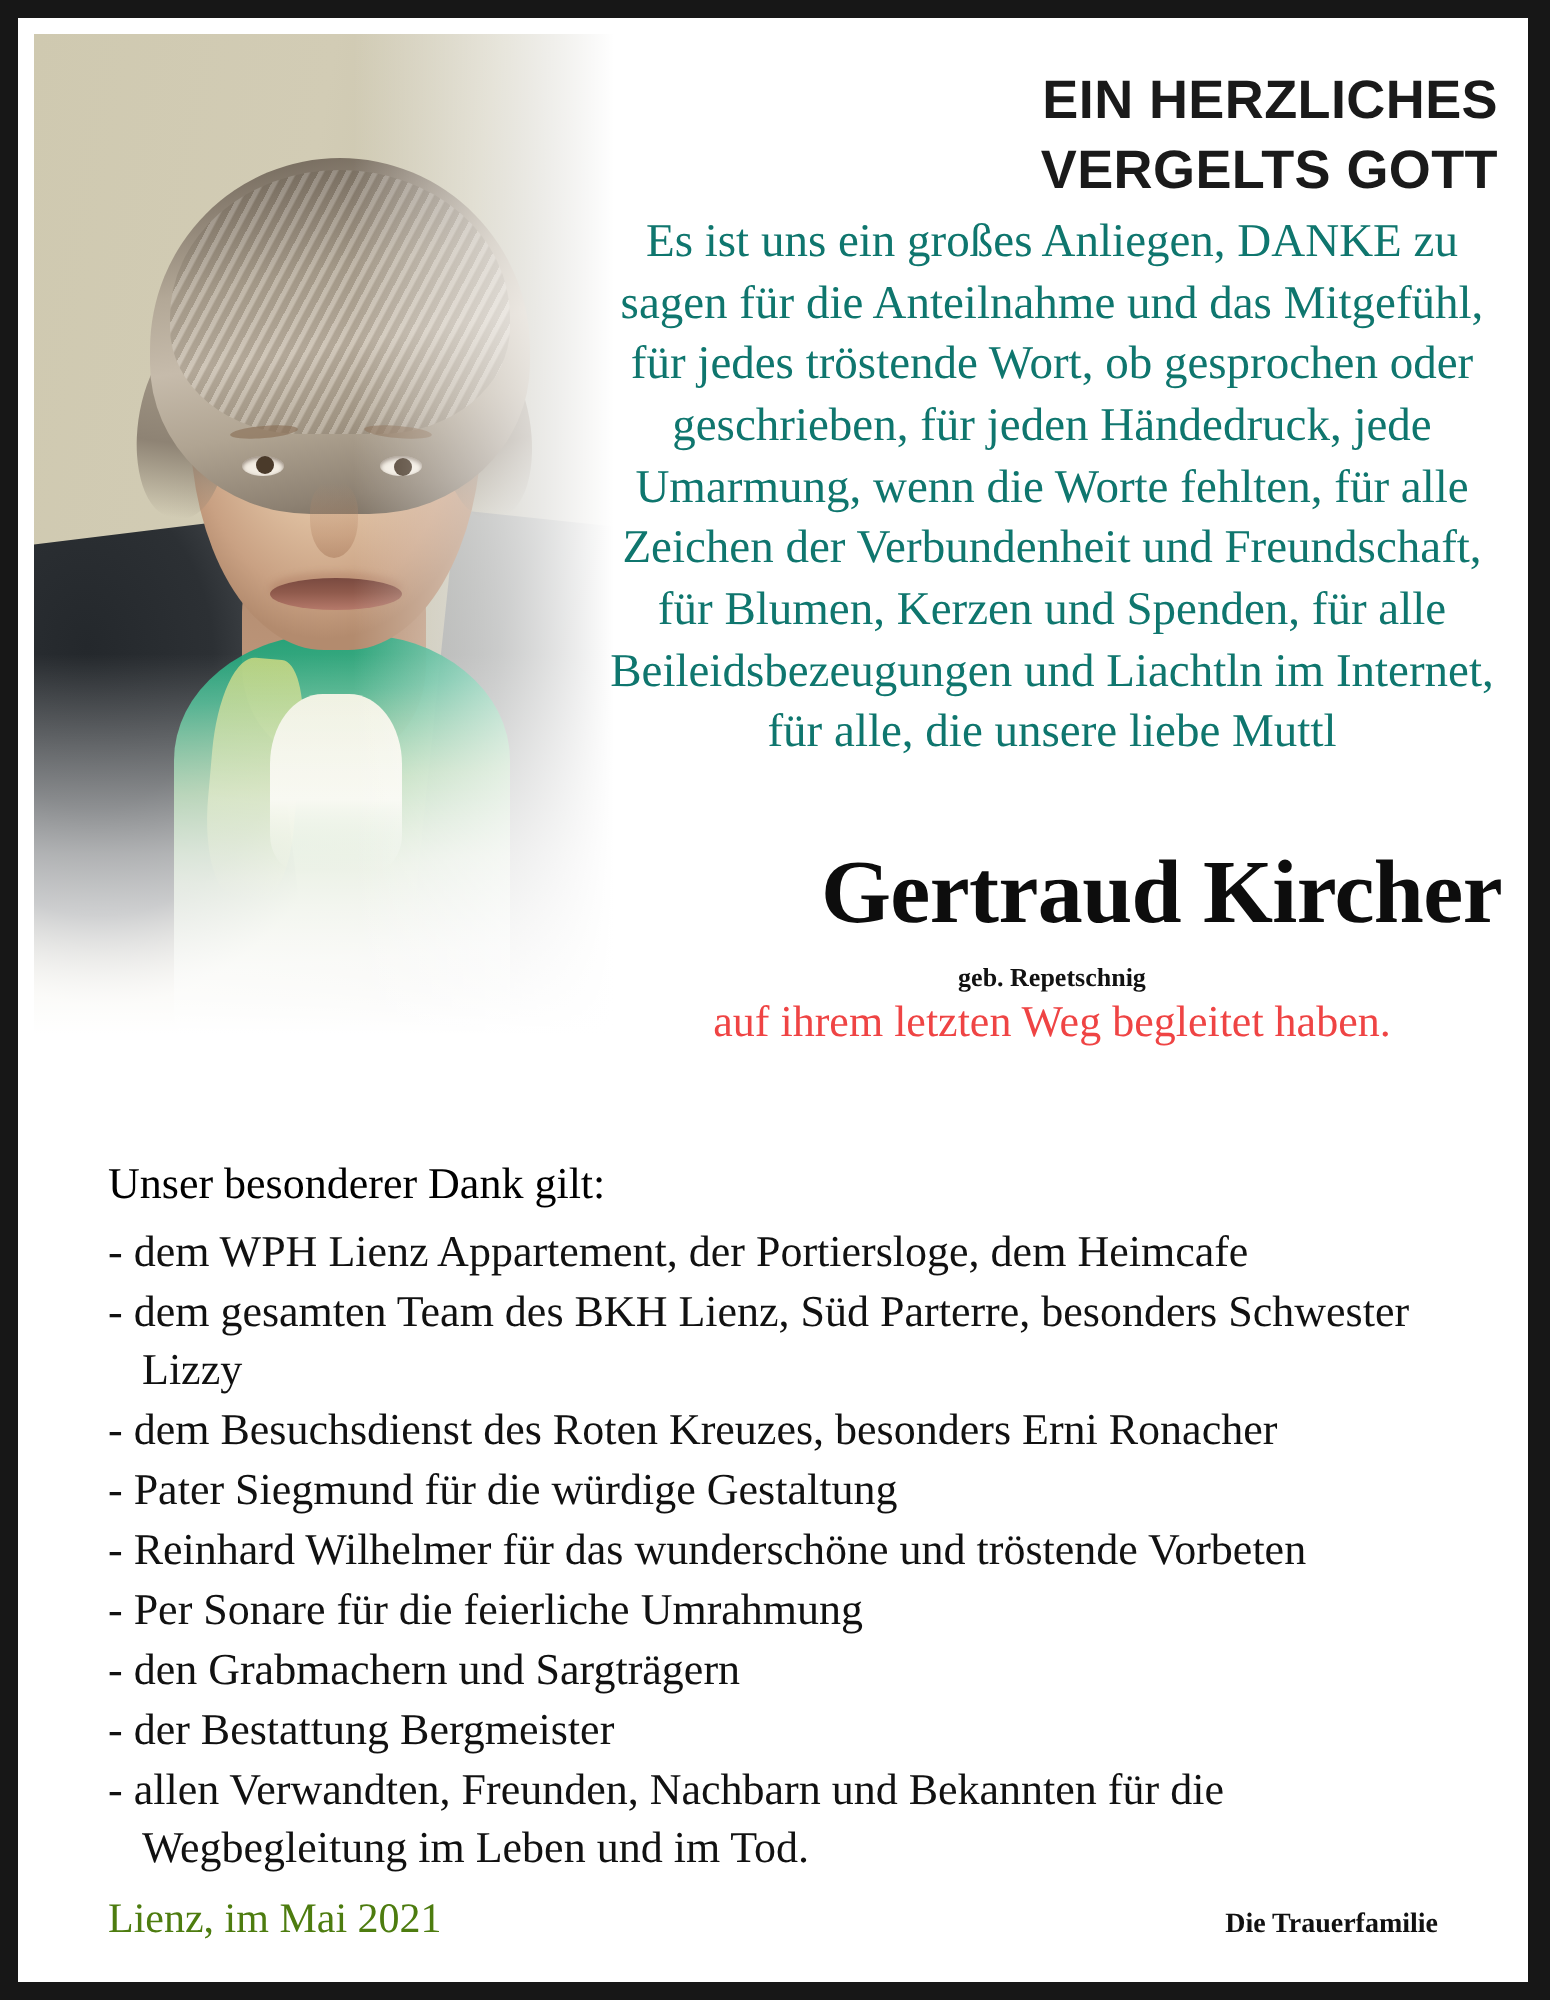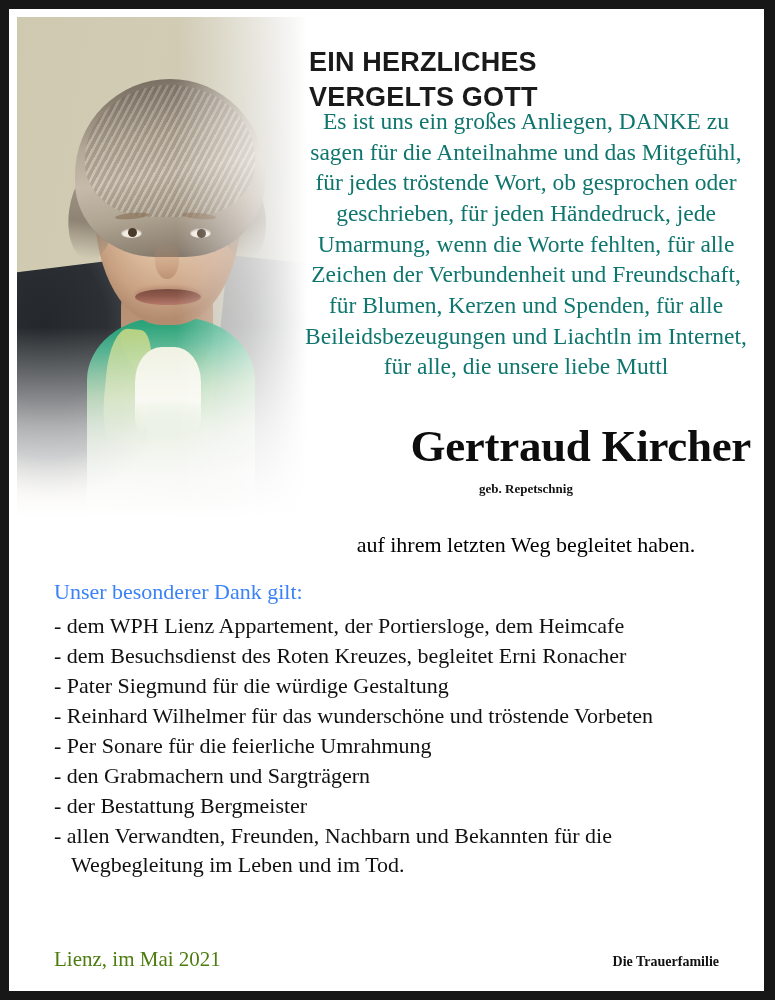--- a/index.html
+++ b/index.html
@@ -227,23 +227,23 @@
     inset: 0;
     background:
       linear-gradient(to right,  rgba(255,255,255,0) 55%, rgba(255,255,255,.55) 80%, #ffffff 100%),
       linear-gradient(to bottom, rgba(255,255,255,0) 62%, rgba(255,255,255,.6) 82%, #ffffff 100%);
   }
 
   
   #headline {
     position: absolute;
     left: 300px;
-    top: 36px;
+    top: 24px;
     width: 440px;
-    text-align: left;
+    text-align: right;
     font-family: "Liberation Sans", "DejaVu Sans", sans-serif;
     font-weight: bold;
     font-size: 27px;
     line-height: 1.28;
     letter-spacing: .2px;
     color: #1a1a1a;
   }
 
   #intro {
     position: absolute;
@@ -274,38 +274,38 @@
     top: 472px;
     width: 450px;
     text-align: center;
     font-weight: bold;
     font-size: 13px;
     color: #121212;
   }
   #closing {
     position: absolute;
     left: 292px;
-    top: 523px;
+    top: 489px;
     width: 450px;
     text-align: center;
     font-size: 22px;
-    color: #000000;
+    color: #ef4444;
   }
 
   
   #thanks {
     position: absolute;
     left: 45px;
     top: 568px;
     width: 690px;
   }
   #thanks-heading {
     font-size: 22px;
     line-height: 1.32;
-    color: #3b82f6;
+    color: #000000;
     margin-bottom: 5px;
   }
   #thanks-list {
     list-style: none;
     margin: 0;
     padding: 0;
   }
   #thanks-list li {
     font-size: 22px;
     line-height: 1.32;
@@ -365,21 +365,22 @@
     <div id="intro">Es ist uns ein großes Anliegen, DANKE zu sagen für die Anteilnahme und das Mitgefühl, für jedes tröstende Wort, ob gesprochen oder geschrieben, für jeden Händedruck, jede Umarmung, wenn die Worte fehlten, für alle Zeichen der Verbundenheit und Freundschaft, für Blumen, Kerzen und Spenden, für alle Beileidsbezeugungen und Liachtln im Internet, für alle, die unsere liebe Muttl</div>
 
     <div id="name">Gertraud Kircher</div>
     <div id="maiden">geb. Repetschnig</div>
     <div id="closing">auf ihrem letzten Weg begleitet haben.</div>
 
     <div id="thanks">
       <div id="thanks-heading">Unser besonderer Dank gilt:</div>
       <ul id="thanks-list">
           <li>- dem WPH Lienz Appartement, der Portiersloge, dem Heimcafe</li>
-          <li>- dem Besuchsdienst des Roten Kreuzes, begleitet Erni Ronacher</li>
+          <li>- dem gesamten Team des BKH Lienz, Süd Parterre, besonders Schwester Lizzy</li>
+          <li>- dem Besuchsdienst des Roten Kreuzes, besonders Erni Ronacher</li>
           <li>- Pater Siegmund für die würdige Gestaltung</li>
           <li>- Reinhard Wilhelmer für das wunderschöne und tröstende Vorbeten</li>
           <li>- Per Sonare für die feierliche Umrahmung</li>
           <li>- den Grabmachern und Sargträgern</li>
           <li>- der Bestattung Bergmeister</li>
           <li>- allen Verwandten, Freunden, Nachbarn und Bekannten für die Wegbegleitung im Leben und im Tod.</li>
         </ul>
     </div>
 
     <div id="footer">

